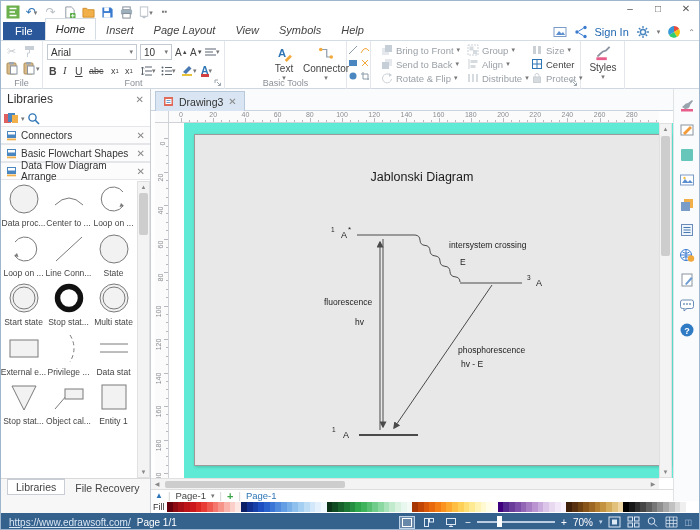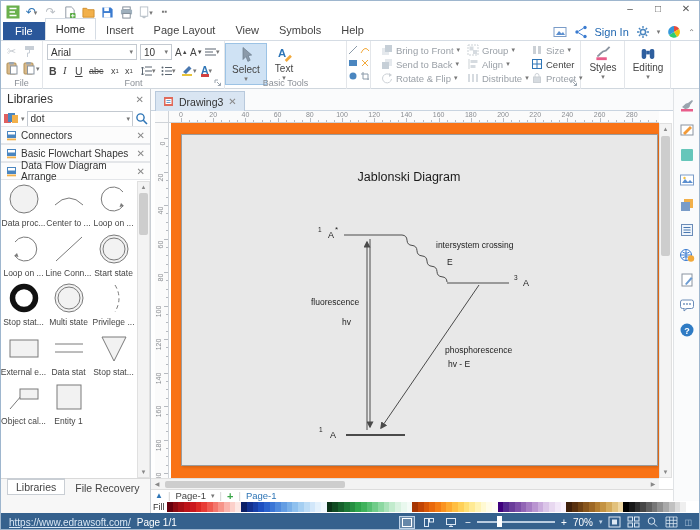--- a/index.html
+++ b/index.html
@@ -13,21 +13,21 @@
   #qat{left:4px;top:3px;height:16px;display:flex;align-items:center;gap:4px;}
   .qat-ic{width:15px;height:15px;display:inline-flex;align-items:center;justify-content:center;font-size:12px;line-height:1;}
   .qat-caret{font-size:7px;color:#777;margin-left:-2px;}
   #win-title{left:0;top:4px;width:700px;text-align:center;font-size:11px;color:#333;pointer-events:none;}
   #win-controls{right:6px;top:2px;display:flex;gap:14px;color:#555;font-size:10px;}
   #win-controls span{width:14px;text-align:center;cursor:default;}
 
   
   #tabrow{left:0;top:22px;width:698px;height:18px;background:#fff;border-bottom:1px solid #d5dce4;display:flex;align-items:flex-end;}
   #file-tab{background:#2a579a;color:#fff;padding:2px 12px;height:18px;display:flex;align-items:center;margin-left:2px;font-size:11px;}
-  .tab{padding:10px 10px;height:18px;display:flex;align-items:center;color:#444;font-size:11px;}
+  .tab{padding:10px 10px;height:18px;display:flex;align-items:center;color:#444;font-size:11px;font-style:italic;}
   .tab.active{background:#fff;border:1px solid #d5dce4;border-bottom:1px solid #fff;color:#2b2b2b;}
   #tabrow-right{position:absolute;right:4px;top:24px;display:flex;align-items:center;gap:7px;height:14px;}
   #tabrow-right .ic{width:14px;height:14px;}
   #signin{color:#1f66b0;font-size:11px;}
   .caret{font-size:7px;color:#777;}
 
   
   #ribbon{left:0;top:40px;width:698px;height:48px;background:#fff;border-bottom:1px solid #d0d7de;}
   .rgroup{position:absolute;top:0;height:48px;border-right:1px solid #e3e6ea;}
   .glabel{position:absolute;bottom:1px;width:100%;text-align:center;font-size:9px;color:#8a8f96;}
@@ -64,21 +64,21 @@
   #canvasarea{left:150px;top:88px;width:522px;height:400px;background:#fff;}
   #doctabs{position:absolute;left:0;top:0;width:100%;height:22px;background:#fafbfc;border-bottom:1px solid #c9d4e0;}
   #doctab{position:absolute;left:4px;top:2px;height:20px;background:#d9e5f2;border:1px solid #b8c9dc;border-bottom:0;display:flex;align-items:center;gap:5px;padding:0 7px;font-size:10.5px;color:#333;}
   #hruler{position:absolute;left:18px;top:22px;width:490px;height:12px;background:#fbfbfb;border-bottom:1px solid #cfd3d8;overflow:hidden;}
   #vruler{position:absolute;left:4px;top:34px;width:14px;height:355px;background:#fbfbfb;border-right:1px solid #cfd3d8;overflow:hidden;}
   #ruler-corner{position:absolute;left:4px;top:22px;width:14px;height:12px;background:#fbfbfb;border-right:1px solid #cfd3d8;border-bottom:1px solid #cfd3d8;}
   .htick{position:absolute;bottom:0;width:1px;background:#b6bac0;}
   .hnum{position:absolute;top:0;font-size:7px;color:#8a8d92;transform:translateX(-50%);}
   .vtick{position:absolute;right:0;height:1px;background:#b6bac0;}
   .vnum{position:absolute;right:3px;font-size:7px;color:#8a8d92;transform:rotate(-90deg);transform-origin:center;}
-  #viewport{position:absolute;left:20px;top:34px;width:490px;height:355px;background:#f97316;overflow:hidden;}
+  #viewport{position:absolute;left:33px;top:34px;width:490px;height:355px;background:#5eead4;overflow:hidden;}
   #page{position:absolute;left:10px;top:11px;width:477px;height:332px;background:#e8e8e8;border:1px solid #9b9b9b;box-shadow:1px 1px 3px rgba(0,0,0,.18);}
   #canvas-vscroll{position:absolute;left:508px;top:34px;width:13px;height:355px;background:#f3f3f3;border-left:1px solid #e0e0e0;}
   #canvas-hscroll{position:absolute;left:0px;top:389px;width:508px;height:11px;background:#f3f3f3;border-top:1px solid #e0e0e0;}
   .harrow{position:absolute;top:0;height:100%;width:12px;text-align:center;font-size:6px;color:#888;line-height:11px;}
 
   
   #rightstrip{left:672px;top:88px;width:27px;height:412px;background:#fafbfc;border-left:1px solid #e0e3e6;display:flex;flex-direction:column;align-items:center;padding-top:8px;gap:9px;}
   #rightstrip .ric{width:16px;height:16px;}
 
   
@@ -297,33 +297,35 @@
       <div class="glabel">Font</div>
       <span class="launcher">
           <svg viewBox="0 0 8 8">
             <path d="M1 1h3M1 1v3" stroke="#9aa4ae" fill="none"></path>
             <path d="M3 3l3.5 3.5M6.5 3.8v2.7H3.8" stroke="#9aa4ae" fill="none"></path>
           </svg>
         </span>
     </div>
 
     <div class="rgroup" style="left:224px;width:122px;">
-      <div class="bigbtn" style="left:0px;background:#cfe2f4;border:1px solid #9cc3e5;">
-        <svg width="18" height="18" viewBox="0 0 24 24">
-            <path d="M8 2 L8 18 L12 14 L14.5 20.5 L17.5 19 L14.8 12.8 L19.5 12 Z" fill="#8b9aa9" stroke="#6e7f8f"></path>
-          </svg>
-        <span>Select</span>
-          <span class="caret">▾</span>
-      </div>
       <div class="bigbtn" style="left:44px;width:30px;">
         <svg width="18" height="18" viewBox="0 0 24 24">
             <text x="4" y="16" font-size="15" fill="#2e75b6" font-weight="bold" font-family="Liberation Sans,sans-serif">A</text>
             <path d="M13 20 L20 13 L22.5 15.5 L15.5 22.5 Z" fill="#f2a93b"></path>
           </svg>
         <span>Text</span>
+          <span class="caret">▾</span>
+      </div>
+      <div class="bigbtn" style="left:76px;width:50px;">
+        <svg width="18" height="18" viewBox="0 0 24 24">
+            <path d="M5 6 H13 V16 H19" fill="none" stroke="#8b9aa9" stroke-width="1.6"></path>
+            <circle cx="5" cy="6" r="2.4" fill="#f2a93b"></circle>
+            <circle cx="19" cy="16" r="2.4" fill="#f2a93b"></circle>
+          </svg>
+        <span>Connector</span>
           <span class="caret">▾</span>
       </div>
       <div class="glabel">Basic Tools</div>
     </div>
 
     <div class="rgroup" style="left:346px;width:24px;border-right:1px solid #e3e6ea;">
       <span class="abs" style="left:1px;top:4px;">
           <svg width="10" height="10" viewBox="0 0 10 10">
             <path d="M1 9L9 1" stroke="#8b9aa9"></path>
           </svg>
@@ -461,51 +463,36 @@
     <div class="rgroup" style="left:580px;width:44px;">
       <div class="bigbtn" style="left:1px;width:42px;">
         <svg width="20" height="17" viewBox="0 0 20 18">
             <path d="M4 12c3-1 4-6 9-6l4-4" stroke="#8a94a0" fill="none" stroke-width="2"></path>
             <rect x="3" y="13" width="11" height="3" fill="#e85d8a"></rect>
           </svg>
         <span>Styles</span>
           <span class="caret">▾</span>
       </div>
     </div>
-    <div class="rgroup" style="left:624px;width:46px;border-right:1px solid #e3e6ea;">
-      <div class="bigbtn" style="left:2px;width:42px;">
-        <svg width="18" height="17" viewBox="0 0 20 18">
-            <rect x="3" y="4" width="5" height="11" rx="2" fill="#2e5f9e"></rect>
-            <rect x="12" y="4" width="5" height="11" rx="2" fill="#2e5f9e"></rect>
-            <rect x="8" y="6" width="4" height="4" fill="#2e5f9e"></rect>
-          </svg>
-        <span>Editing</span>
-          <span class="caret">▾</span>
-      </div>
-    </div>
   </div>
 
   <div class="abs" id="leftpanel">
     <div id="lp-header">
       <span>Libraries</span>
       <span class="xclose">✕</span>
     </div>
     <div id="lp-search">
       <span style="width:16px;height:13px;">
           <svg viewBox="0 0 16 13">
             <rect x="1" y="2" width="7" height="9" fill="#e06060"></rect>
             <rect x="5" y="1" width="7" height="9" fill="#4a86c0"></rect>
             <rect x="9" y="3" width="6" height="8" fill="#f2b04a"></rect>
           </svg>
         </span>
       <span class="caret">▾</span>
-      <div id="search-box">
-        <input value="dot" style="">
-        <span class="caret" style="padding-right:2px;">▾</span>
-      </div>
       <span style="width:13px;height:13px;">
           <svg viewBox="0 0 13 13">
             <circle cx="5.5" cy="5.5" r="3.6" fill="none" stroke="#2e75b6" stroke-width="1.4"></circle>
             <path d="M8.3 8.3L12 12" stroke="#2e75b6" stroke-width="1.6"></path>
           </svg>
         </span>
     </div>
     <div id="lp-sections">
         <div class="lp-section" style="top: 38px; position: absolute;">
           <span style="width: 11px; height: 11px; flex: 0 0 11px;">
@@ -570,48 +557,54 @@
         </div>
         <div class="shape-cell">
           <svg width="40" height="34" viewBox="0 0 40 34">
             <path d="M7 28 L33 4" stroke="#7a7a7a" fill="none"></path>
           </svg>
           <div class="shape-label">Line Conn...</div>
         </div>
         <div class="shape-cell">
           <svg width="40" height="34" viewBox="0 0 40 34">
             <circle cx="20" cy="16" r="14" stroke="#7a7a7a" fill="#f2f2f2"></circle>
-            <circle cx="20" cy="16" r="11" stroke="#7a7a7a" fill="none"></circle>
-          </svg>
-          <div class="shape-label">Start state</div>
-        </div>
-        <div class="shape-cell">
-          <svg width="40" height="34" viewBox="0 0 40 34">
-            <circle cx="20" cy="16" r="11.5" fill="none" stroke="#111" stroke-width="5.5"></circle>
-          </svg>
-          <div class="shape-label">Stop stat...</div>
+          </svg>
+          <div class="shape-label">State</div>
         </div>
         <div class="shape-cell">
           <svg width="40" height="34" viewBox="0 0 40 34">
             <circle cx="20" cy="16" r="14" stroke="#7a7a7a" fill="#f2f2f2"></circle>
             <circle cx="20" cy="16" r="11" stroke="#7a7a7a" fill="none"></circle>
           </svg>
+          <div class="shape-label">Start state</div>
+        </div>
+        <div class="shape-cell">
+          <svg width="40" height="34" viewBox="0 0 40 34">
+            <circle cx="20" cy="16" r="11.5" fill="none" stroke="#111" stroke-width="5.5"></circle>
+          </svg>
+          <div class="shape-label">Stop stat...</div>
+        </div>
+        <div class="shape-cell">
+          <svg width="40" height="34" viewBox="0 0 40 34">
+            <circle cx="20" cy="16" r="14" stroke="#7a7a7a" fill="#f2f2f2"></circle>
+            <circle cx="20" cy="16" r="11" stroke="#7a7a7a" fill="none"></circle>
+          </svg>
           <div class="shape-label">Multi state</div>
         </div>
         <div class="shape-cell">
           <svg width="40" height="34" viewBox="0 0 40 34">
+            <rect x="6" y="8" width="28" height="17" stroke="#7a7a7a" fill="#f2f2f2"></rect>
+          </svg>
+          <div class="shape-label">External e...</div>
+        </div>
+        <div class="shape-cell">
+          <svg width="40" height="34" viewBox="0 0 40 34">
             <path d="M21 3 Q29 16 21 30" stroke="#7a7a7a" fill="none" stroke-dasharray="4 3"></path>
           </svg>
           <div class="shape-label">Privilege ...</div>
-        </div>
-        <div class="shape-cell">
-          <svg width="40" height="34" viewBox="0 0 40 34">
-            <rect x="6" y="8" width="28" height="17" stroke="#7a7a7a" fill="#f2f2f2"></rect>
-          </svg>
-          <div class="shape-label">External e...</div>
         </div>
         <div class="shape-cell">
           <svg width="40" height="34" viewBox="0 0 40 34">
             <path d="M6 12h28M6 20h28" stroke="#7a7a7a" fill="none"></path>
           </svg>
           <div class="shape-label">Data stat</div>
         </div>
         <div class="shape-cell">
           <svg width="40" height="34" viewBox="0 0 40 34">
             <path d="M8 5 L32 5 L20 29 Z" stroke="#7a7a7a" fill="#f2f2f2"></path>

